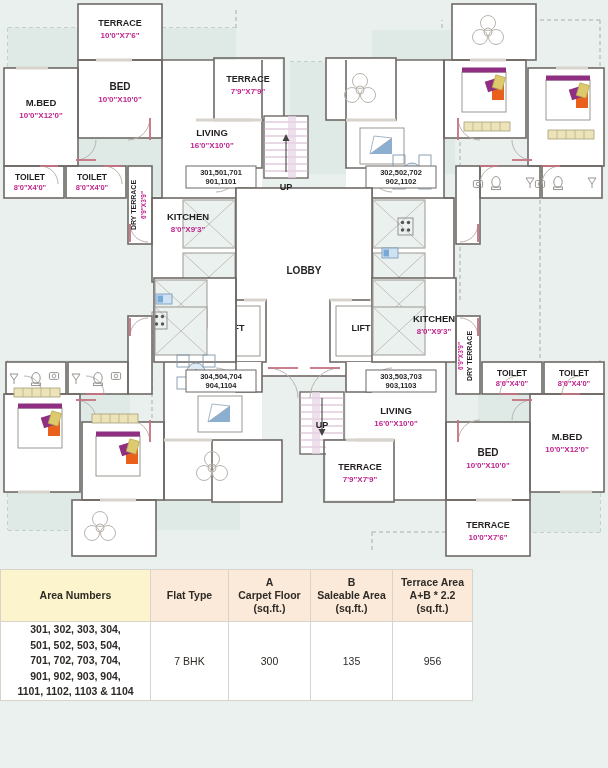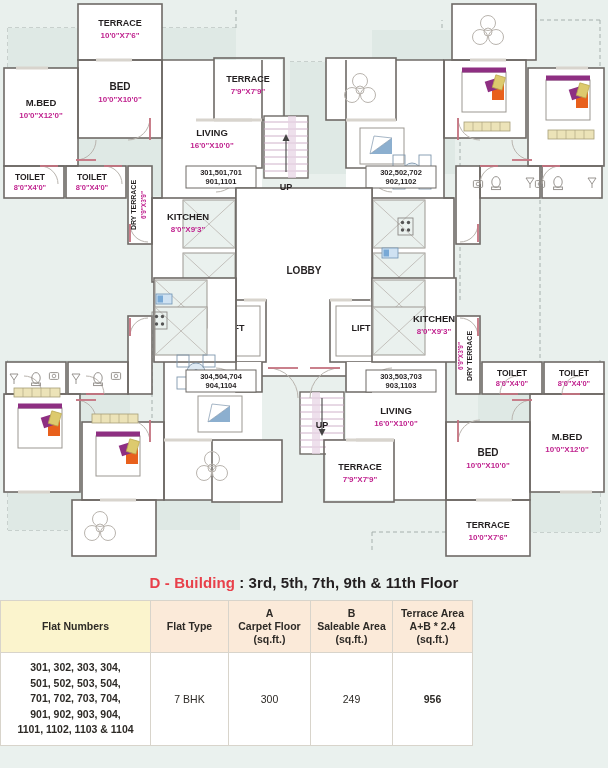--- a/index.html
+++ b/index.html
@@ -41,25 +41,25 @@
   }
   table.areas th{
     font-size:10.5px;font-weight:bold;
     line-height:13px;
     padding:6px 2px;
     background:#fbead9;
   }
   table.areas th.flatnum{background:#fbf4cd;}
   table.areas td{
     font-size:10.5px;
-    padding:7px 2px;
+    padding:0 2px;
     background:#fff;
   }
   td.flatlist{font-weight:bold;line-height:15.5px;font-size:10.5px;}
-  td.saleable{font-weight:bold;}
+  td.saleable{font-weight:normal;}
   .c1{width:150px;} .c2{width:78px;} .c3{width:82px;} .c4{width:82px;} .c5{width:80px;}
 
   
   .rm{font-family:"Liberation Sans",sans-serif;font-weight:bold;fill:#231f20;}
   .dim{font-family:"Liberation Sans",sans-serif;font-weight:bold;fill:#c0238f;}
   .flatbox{font-family:"Liberation Sans",sans-serif;font-weight:bold;fill:#231f20;}
 </style>
 </head>
 <body>
 
@@ -525,66 +525,63 @@
     <g>
       <rect x="366" y="370" width="70" height="22" fill="#ffffff" stroke="#6e6a66" stroke-width="1"></rect>
       <text class="flatbox" x="401" y="379" font-size="7.5" text-anchor="middle">303,503,703</text>
       <text class="flatbox" x="401" y="388" font-size="7.5" text-anchor="middle">903,1103</text>
     </g>
   </g>
 </svg>
 </div>
 
 <div class="info">
-  <div class="title">
-    <span class="bld">D - Building</span><span> : 3rd, 5th, 7th, 9th &amp; 11th Floor</span>
-  </div>
 
   <table class="areas">
     <colgroup>
       <col class="c1">
         <col class="c2">
         <col class="c3">
         <col class="c4">
         <col class="c5">
     </colgroup>
     <thead>
       <tr>
         <th class="flatnum">
-          <div>Flat Numbers</div>
+          <div>Area Numbers</div>
         </th>
         <th>
           <div>Flat Type</div>
         </th>
         <th>
           <div>A</div>
           <div>Carpet Floor</div>
           <div>(sq.ft.)</div>
         </th>
         <th>
           <div>B</div>
           <div>Saleable Area</div>
           <div>(sq.ft.)</div>
         </th>
         <th>
           <div>Terrace Area</div>
-          <div>A+B * 2.4</div>
+          <div>A+B * 2.2</div>
           <div>(sq.ft.)</div>
         </th>
       </tr>
     </thead>
     <tbody>
       <tr>
         <td class="flatlist">
           <div>301, 302, 303, 304,</div>
           <div>501, 502, 503, 504,</div>
           <div>701, 702, 703, 704,</div>
           <div>901, 902, 903, 904,</div>
           <div>1101, 1102, 1103 &amp; 1104</div>
         </td>
         <td>7 BHK</td>
         <td>300</td>
-        <td>249</td>
+        <td>135</td>
         <td class="saleable">956</td>
       </tr>
     </tbody>
   </table>
 </div>
 
 </body></html>

